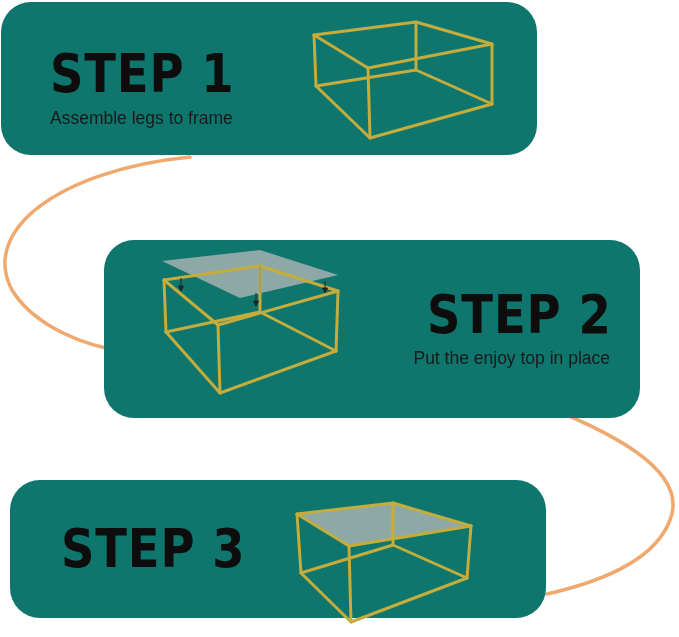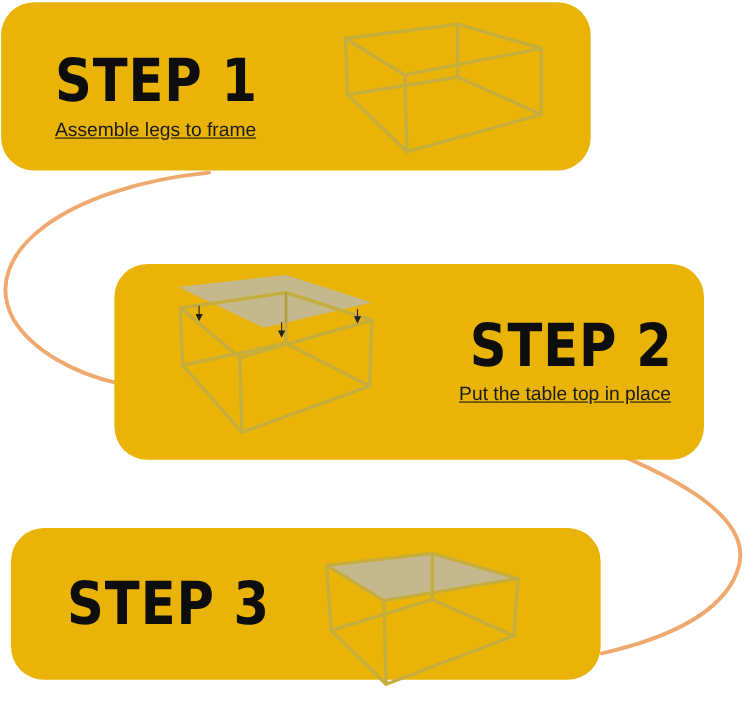--- a/index.html
+++ b/index.html
@@ -1,23 +1,23 @@
 <!DOCTYPE html>
 <html><head>
 <meta charset="utf-8">
 <style>
   html, body { margin:0; padding:0; }
   body { width:679px; height:637px; background:#ffffff; position:relative; overflow:hidden; font-family:"Liberation Sans", sans-serif; }
   .connector { position:absolute; left:0; top:0; width:679px; height:637px; pointer-events:none; }
-  .card { position:absolute; background:#eab308; border-radius:30px; }
+  .card { position:absolute; background:#0f766e; border-radius:30px; }
   #card1 { left:1px; top:2px; width:536px; height:153px; }
   #card2 { left:104px; top:240px; width:536px; height:178px; }
   #card3 { left:10px; top:480px; width:536px; height:138px; }
   .step-title { position:absolute; font-family:"DejaVu Sans", sans-serif; font-weight:bold; font-size:54px; color:#0d0d0d; letter-spacing:1px; line-height:1; transform:scaleX(0.86); transform-origin:left top; white-space:nowrap; }
-  .step-desc { position:absolute; font-family:"Liberation Sans", sans-serif; font-size:17.5px; color:#1a1a1a; white-space:nowrap;text-decoration:underline; }
+  .step-desc { position:absolute; font-family:"Liberation Sans", sans-serif; font-size:17.5px; color:#1a1a1a; white-space:nowrap; }
   .illus { position:absolute; }
 </style>
 </head>
 <body>
 
 <svg class="connector" viewBox="0 0 679 637">
   <path d="M190,157 C60,170 -20,230 12,290 C30,320 70,340 106,348" fill="none" stroke="#efa96e" stroke-width="3.5" stroke-linecap="round"></path>
   <path d="M520,396 C610,430 690,470 670,520 C655,560 600,582 547,594" fill="none" stroke="#efa96e" stroke-width="3.5" stroke-linecap="round"></path>
 </svg>
 
@@ -57,21 +57,21 @@
     <g stroke="#222" stroke-width="1" fill="#222">
       <line x1="21" y1="30" x2="21" y2="40"></line>
         <polygon points="18.5,38 23.5,38 21,43"></polygon>
       <line x1="96" y1="45" x2="96" y2="55"></line>
         <polygon points="93.5,53 98.5,53 96,58"></polygon>
       <line x1="165" y1="33" x2="165" y2="42"></line>
         <polygon points="162.5,40 167.5,40 165,45"></polygon>
     </g>
   </svg>
   <div class="step-title" style="right:28px;top:48px;transform-origin:right top;">STEP 2</div>
-  <div class="step-desc" style="right:30px;top:108px;">Put the table top in place</div>
+  <div class="step-desc" style="right:30px;top:108px;">Put the enjoy top in place</div>
 </div>
 
 <div class="card" id="card3">
   <div class="step-title" style="left:51px;top:42px;">STEP 3</div>
   <svg class="illus" style="left:283px;top:20px;" width="186" height="130" viewBox="0 0 186 130">
     <polygon points="4,14 100,3 178,26 56,46" fill="#b9b9b9" fill-opacity="0.75"></polygon>
     <g fill="none" stroke="#c4ad3c" stroke-width="3" stroke-linejoin="round" stroke-linecap="round">
       <polyline points="4,14 100,3 178,26"></polyline>
       <line x1="100" y1="3" x2="100" y2="45"></line>
       <polyline points="8,73 100,45 174,78"></polyline>

